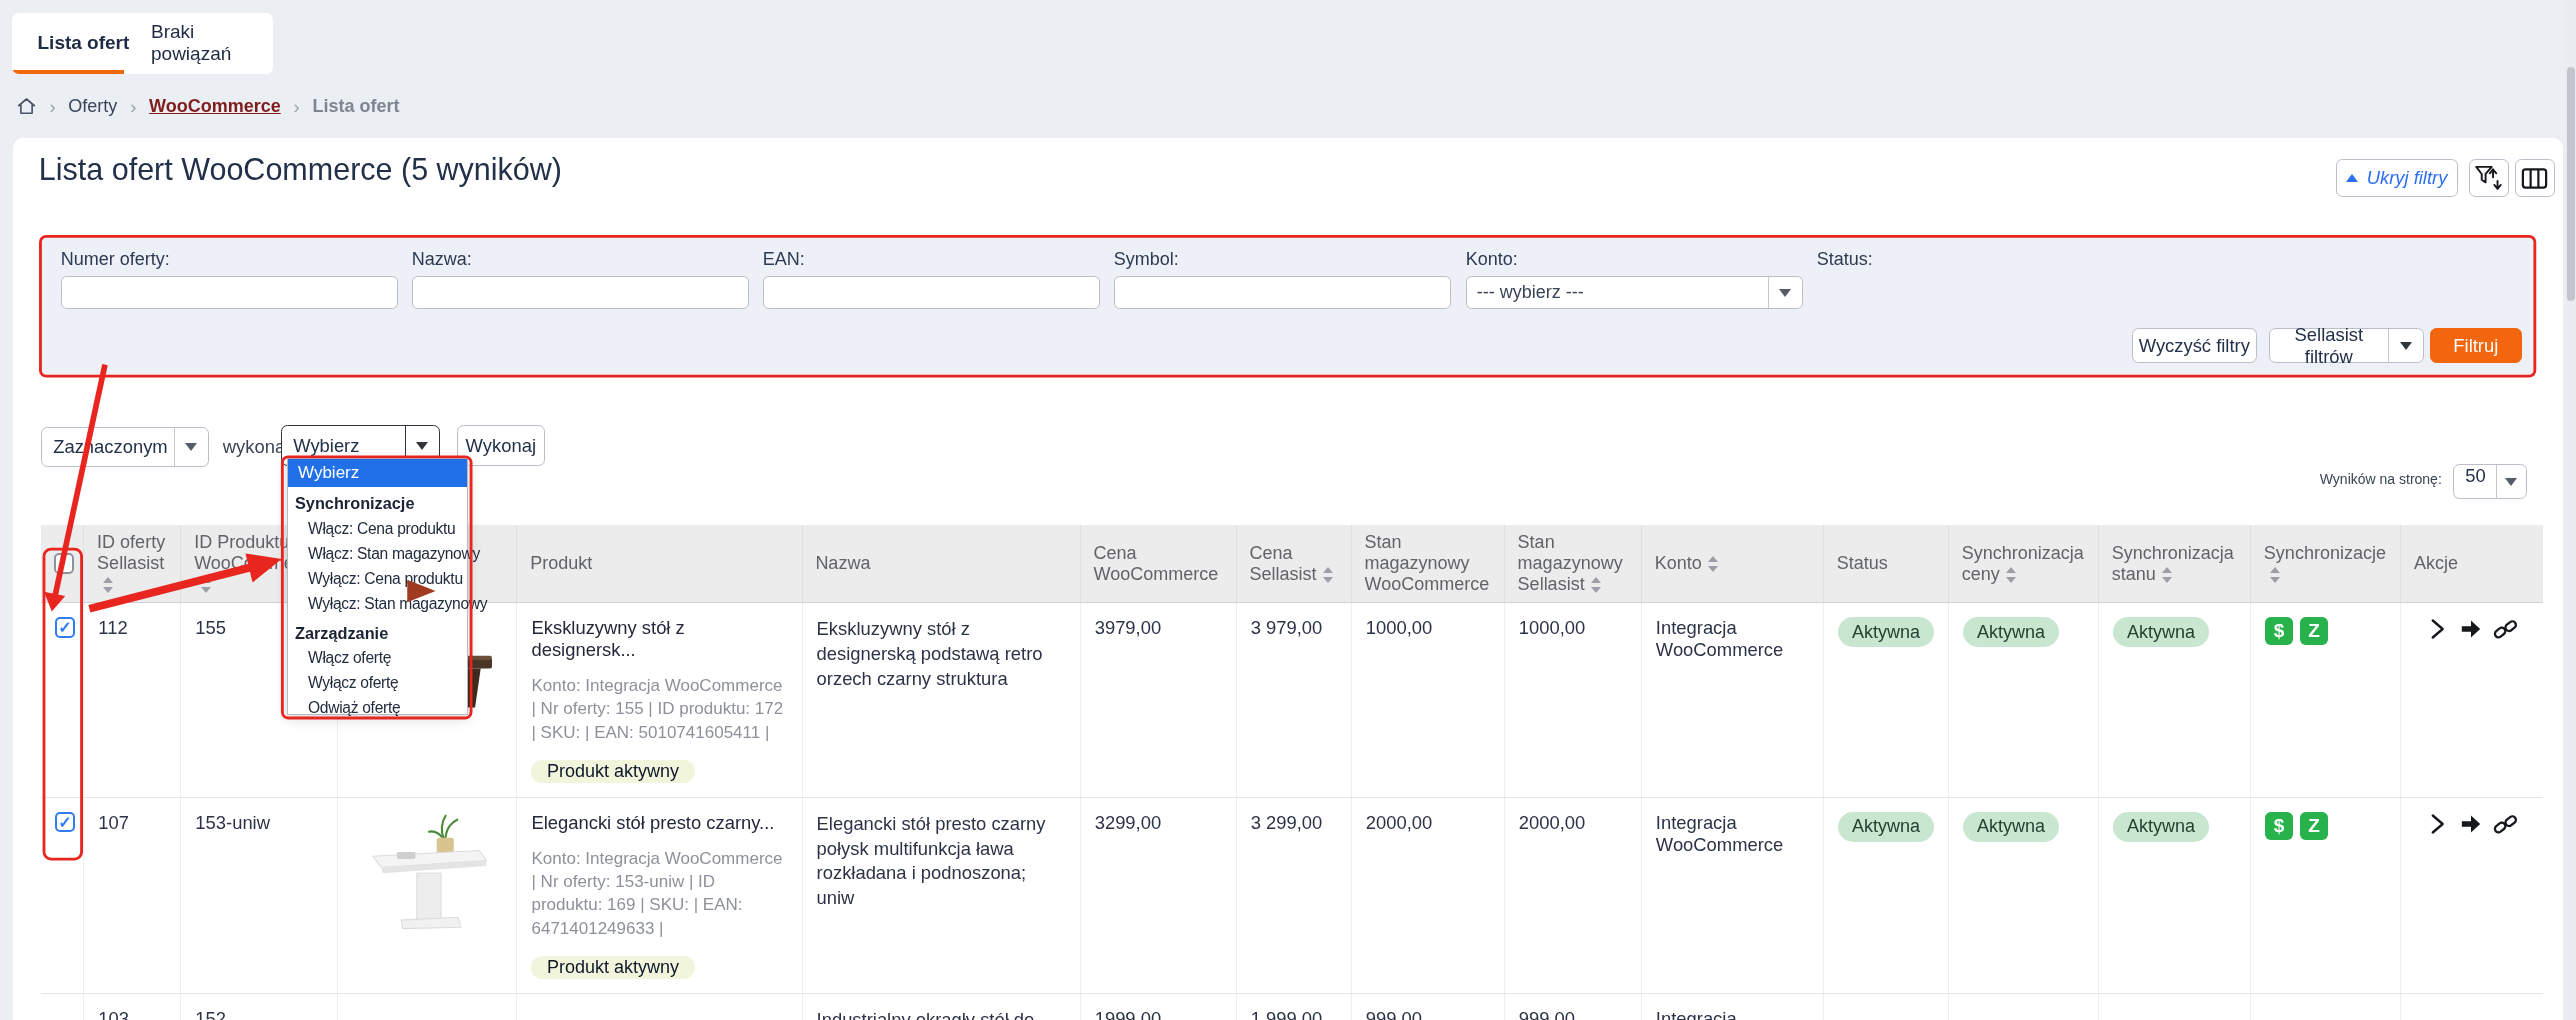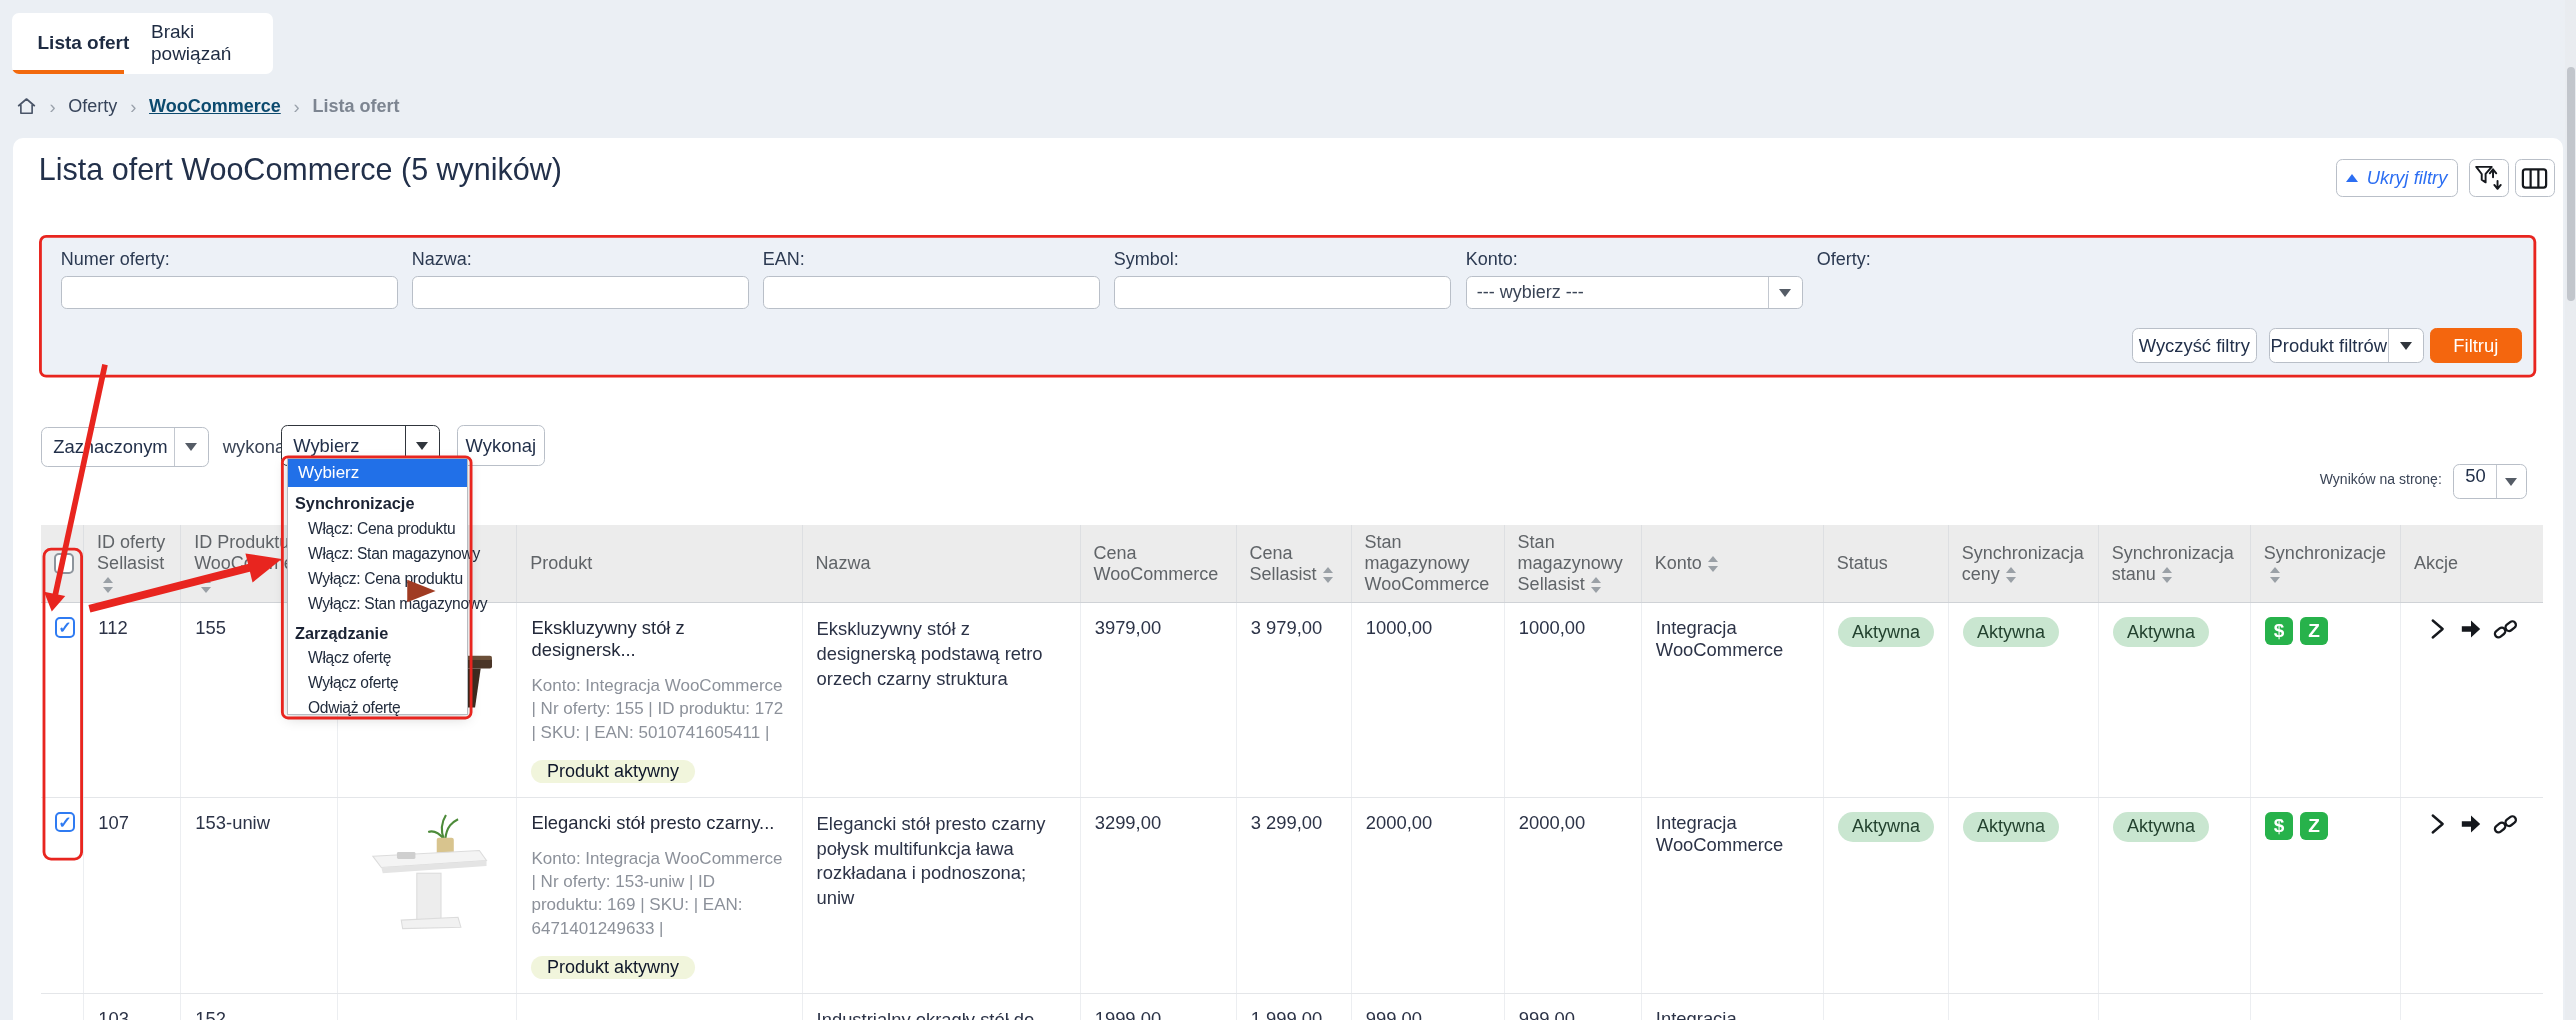--- a/index.html
+++ b/index.html
@@ -9,21 +9,21 @@
   
   .tabsbox { position:absolute; left:12px; top:12.8px; width:261px; height:61px; background:#fff; border-radius:7px; overflow:hidden; }
   .tab { position:absolute; top:0; height:61px; display:flex; align-items:center; font-size:19px; color:#1e2b42; cursor:pointer; }
   .tab.active { font-weight:bold; }
   .tab-underline { position:absolute; left:0; bottom:0; width:112px; height:4.3px; background:#f2690d; }
 
   
   .breadcrumb { position:absolute; left:15.6px; top:94px; height:25.5px; display:flex; align-items:center; gap:12.8px; font-size:18px; }
   .crumb-sep { color:#9aa1ab; font-size:18.4px; }
   .crumb { color:#37445a; }
-  .crumb.link { color:#0c4a6e; text-decoration:underline; font-weight:bold; }
+  .crumb.link { color:#7f1d1d; text-decoration:underline; font-weight:bold; }
   .crumb.current { color:#7d8591; font-weight:bold; }
 
   
   .card { position:absolute; left:12.8px; top:138px; width:2550px; height:883px; background:#fff; border-radius:10px 10px 0 0; overflow:hidden; }
   .page-title { position:absolute; left:26px; top:14px; font-size:30.5px; font-weight:500; color:#22304a; }
 
   .hdr-btn { position:absolute; top:21px; height:38px; background:#fff; border:1.4px solid #b9bfc8; border-radius:6.4px; display:flex; align-items:center; justify-content:center; cursor:pointer;font-style:italic; }
   .btn-hidefilters { left:2323px; width:122px; color:#2c6ef2; font-size:18.4px; gap:8.5px; }
   .tri-up-blue { width:0; height:0; border-left:6.4px solid transparent; border-right:6.4px solid transparent; border-bottom:8.5px solid #2c6ef2; }
   .btn-icon { width:40px; }
@@ -165,25 +165,25 @@
       <div class="ffield" style="left:1425px;">
         <span class="flabel">Konto:</span>
         <div class="fselect">
           <span class="val">--- wybierz ---</span>
           <span class="sel-caretbox">
               <span class="tri-down"></span>
             </span>
         </div>
       </div>
       <div class="ffield" style="left:1776px;">
-        <span class="flabel">Oferty:</span>
+        <span class="flabel">Status:</span>
       </div>
       <div class="fbtn btn-clear">Wyczyść filtry</div>
       <div class="fbtn btn-templates">
-        <span class="txt">Produkt filtrów</span>
+        <span class="txt">Sellasist filtrów</span>
         <span class="caret">
             <span class="tri-down" style="border-top-color:#30353c;"></span>
           </span>
       </div>
       <div class="fbtn btn-filter">Filtruj</div>
     </div>
 
     <div class="bulkselect sel-target">
       <span class="val">Zaznaczonym</span>
       <span class="sel-caretbox">

